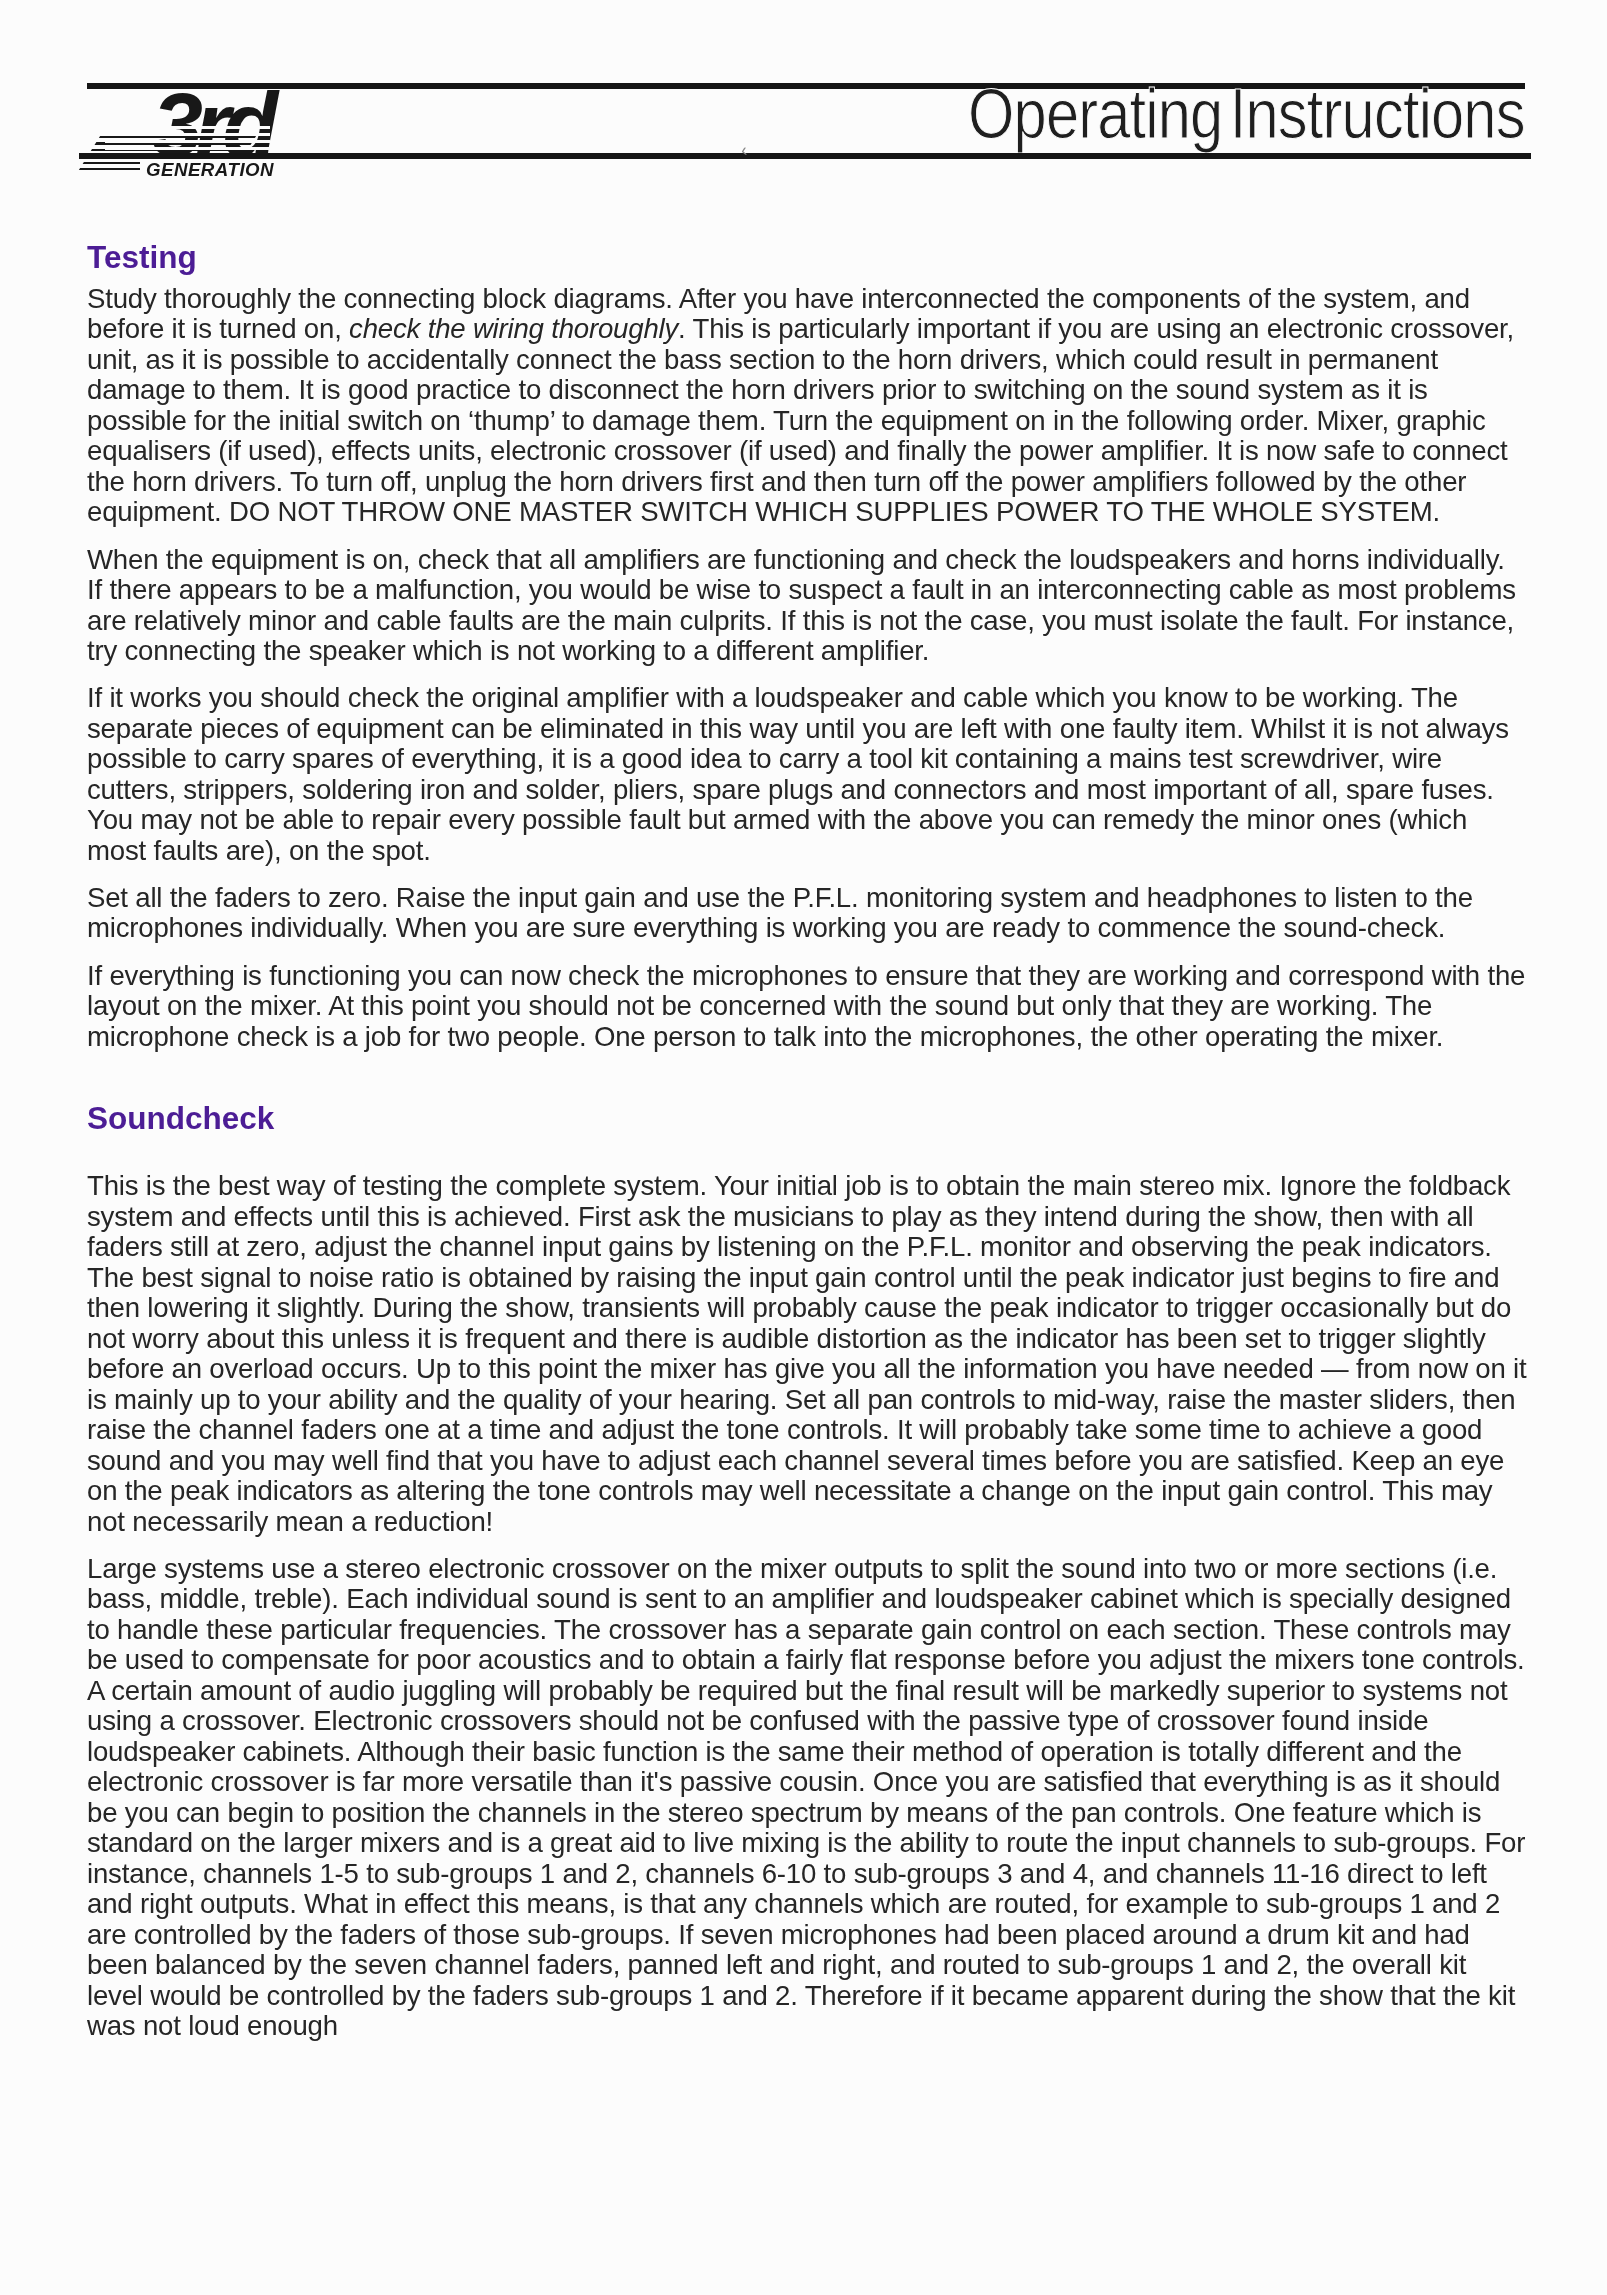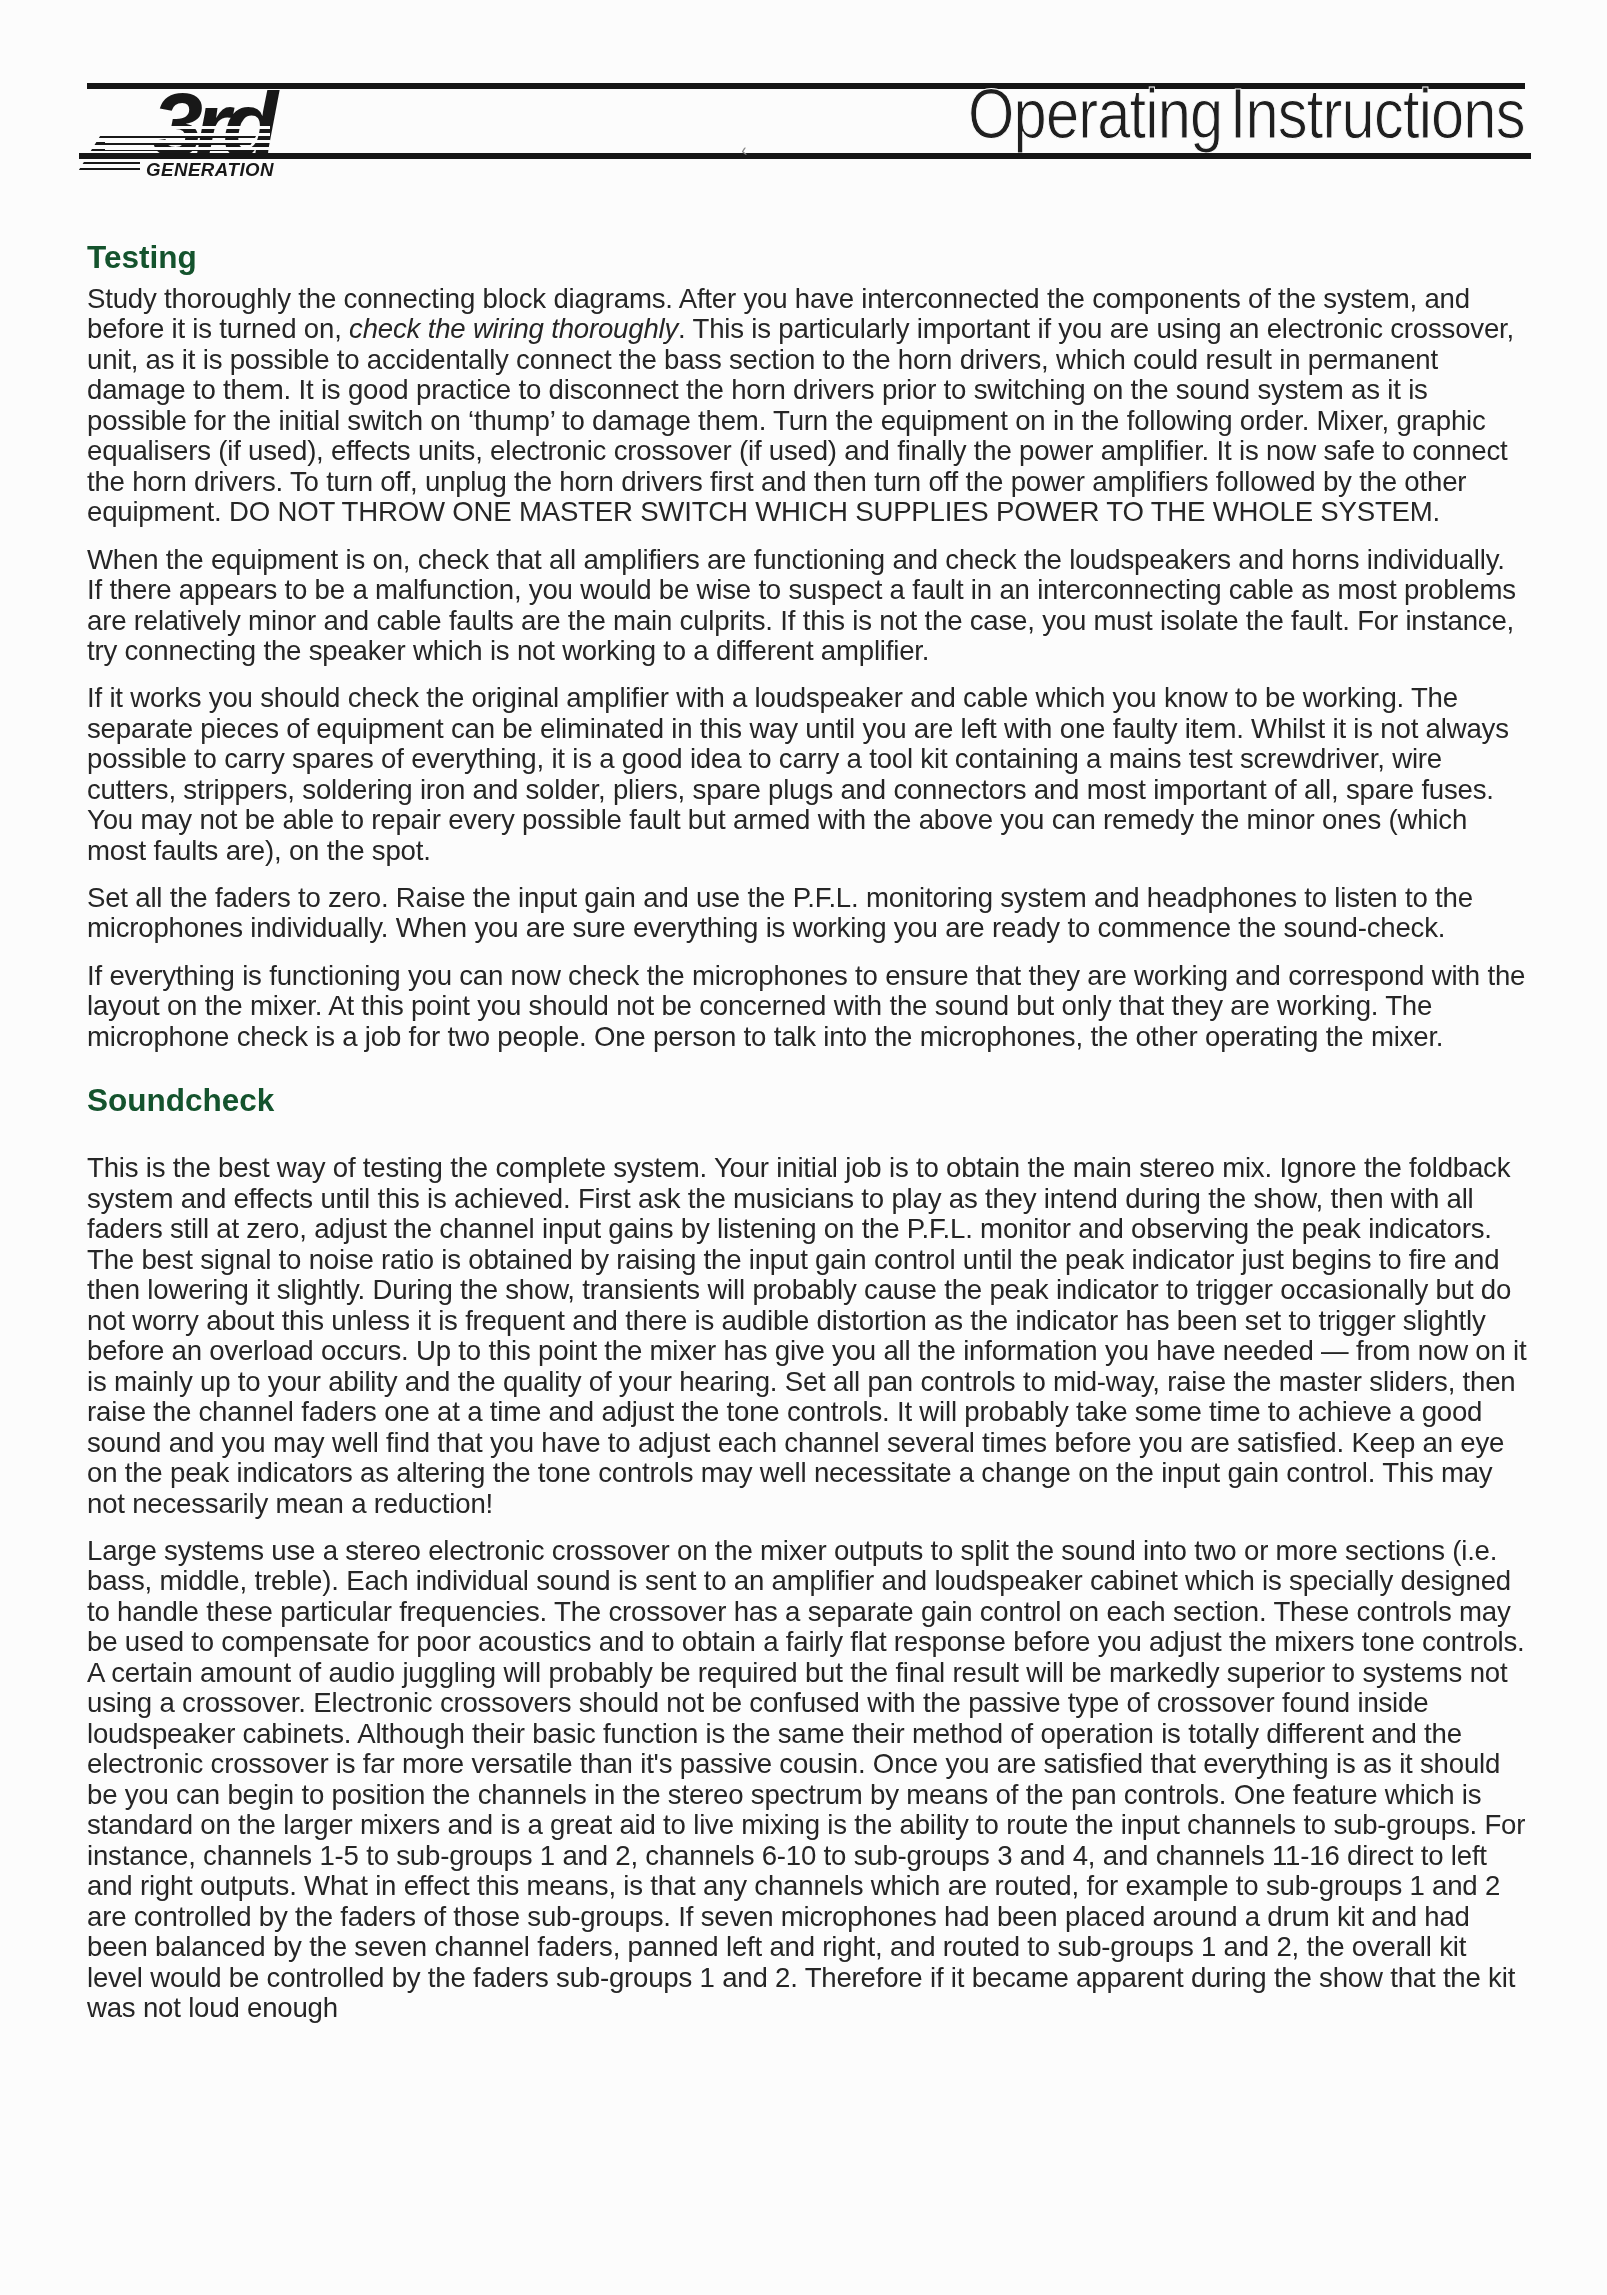--- a/index.html
+++ b/index.html
@@ -123,23 +123,23 @@
     line-height: 30.5px;
     letter-spacing: -0.2px;
     color: #262626;
   }
   .content h2 {
     margin: 0;
     font-size: 31.5px;
     line-height: 35px;
     font-weight: 700;
     letter-spacing: 0;
-    color: #14532d;
+    color: #4c1d95;
   }
-  .content h2.soundcheck { margin-top: 31px; }
+  .content h2.soundcheck { margin-top: 49px; }
   .content p { margin: 16.7px 0 0 0; }
   .content p.lead { margin-top: 8.9px; }
   .content p.section-lead { margin-top: 35px; }
   .content em { }
 </style>
 </head>
 <body>
 
 <div class="page">
 

